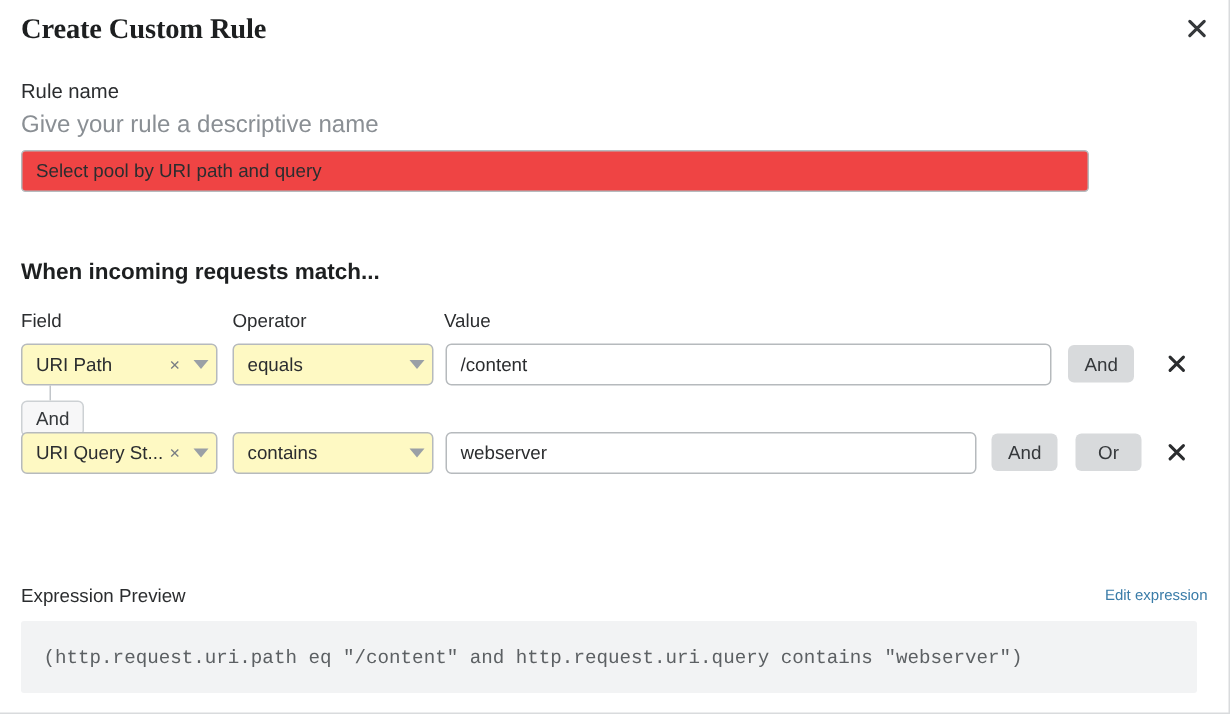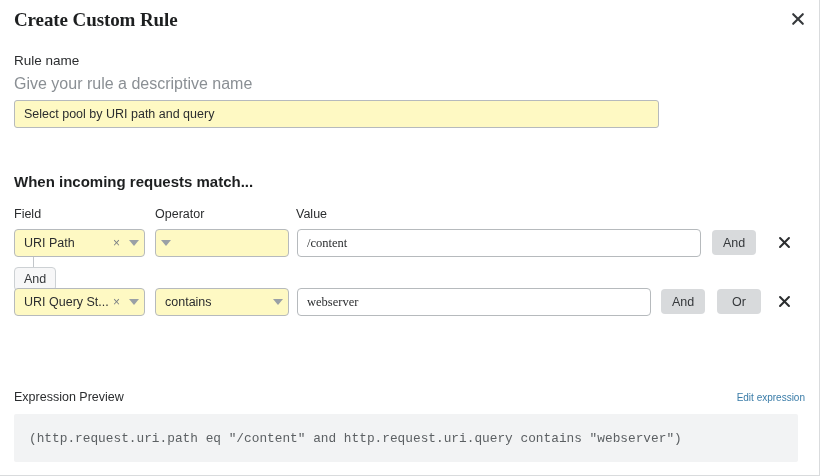--- a/index.html
+++ b/index.html
@@ -57,26 +57,26 @@
   }
   .field-help {
     position: absolute;
     font-size: 16px;
     color: #8a8f94;
   }
   .rule-name-input {
     position: absolute;
     left: 14px;
     top: 100px;
-    width: 645px;
+    width: 712px;
     height: 28px;
     box-sizing: border-box;
     border: 1px solid #b6babd;
     border-radius: 3px;
-    background: #fef9c3;
+    background: #ef4444;
     padding: 4px 9px;
     font-family: "Liberation Sans", sans-serif;
     font-size: 12.5px;
     color: #2b2d2f;
     outline: none;
   }
 
   
   .section-heading {
     position: absolute;
@@ -148,21 +148,21 @@
   .operator-select{ left: 155px; width: 134px; }
 
   .value-input {
     position: absolute;
     box-sizing: border-box;
     height: 28px;
     border: 1px solid #b6babd;
     border-radius: 4px;
     background: #fff;
     padding: 0 9px;
-    font-family: Liberation Serif, serif;
+    font-family: Liberation Sans, sans-serif;
     font-size: 12.5px;
     color: #2b2d2f;
     outline: none;
   }
   .value-1 { left: 297px; width: 404px; }
   .value-2 { left: 297px; width: 354px; }
 
   .logic-btn {
     position: absolute;
     box-sizing: border-box;
@@ -292,20 +292,21 @@
 
   <div class="row row-1">
     <div class="select-box field-select">
       <span class="sel-text">URI Path</span>
       <span class="sel-clear">×</span>
       <span class="sel-caret">
           <i class="caret-glyph"></i>
         </span>
     </div>
     <div class="select-box operator-select">
+      <span class="sel-text">equals</span>
       <span class="sel-caret">
           <i class="caret-glyph"></i>
         </span>
     </div>
     <input class="value-input value-1" type="text" value="/content" style="">
     <button class="logic-btn and-1">And</button>
     <button class="remove-btn">
       <svg width="13" height="13" viewBox="0 0 14 14">
         <path d="M2.2 2.2 L11.8 11.8 M11.8 2.2 L2.2 11.8" stroke="#2b2d2f" stroke-width="2.2" stroke-linecap="round"></path>
       </svg>

